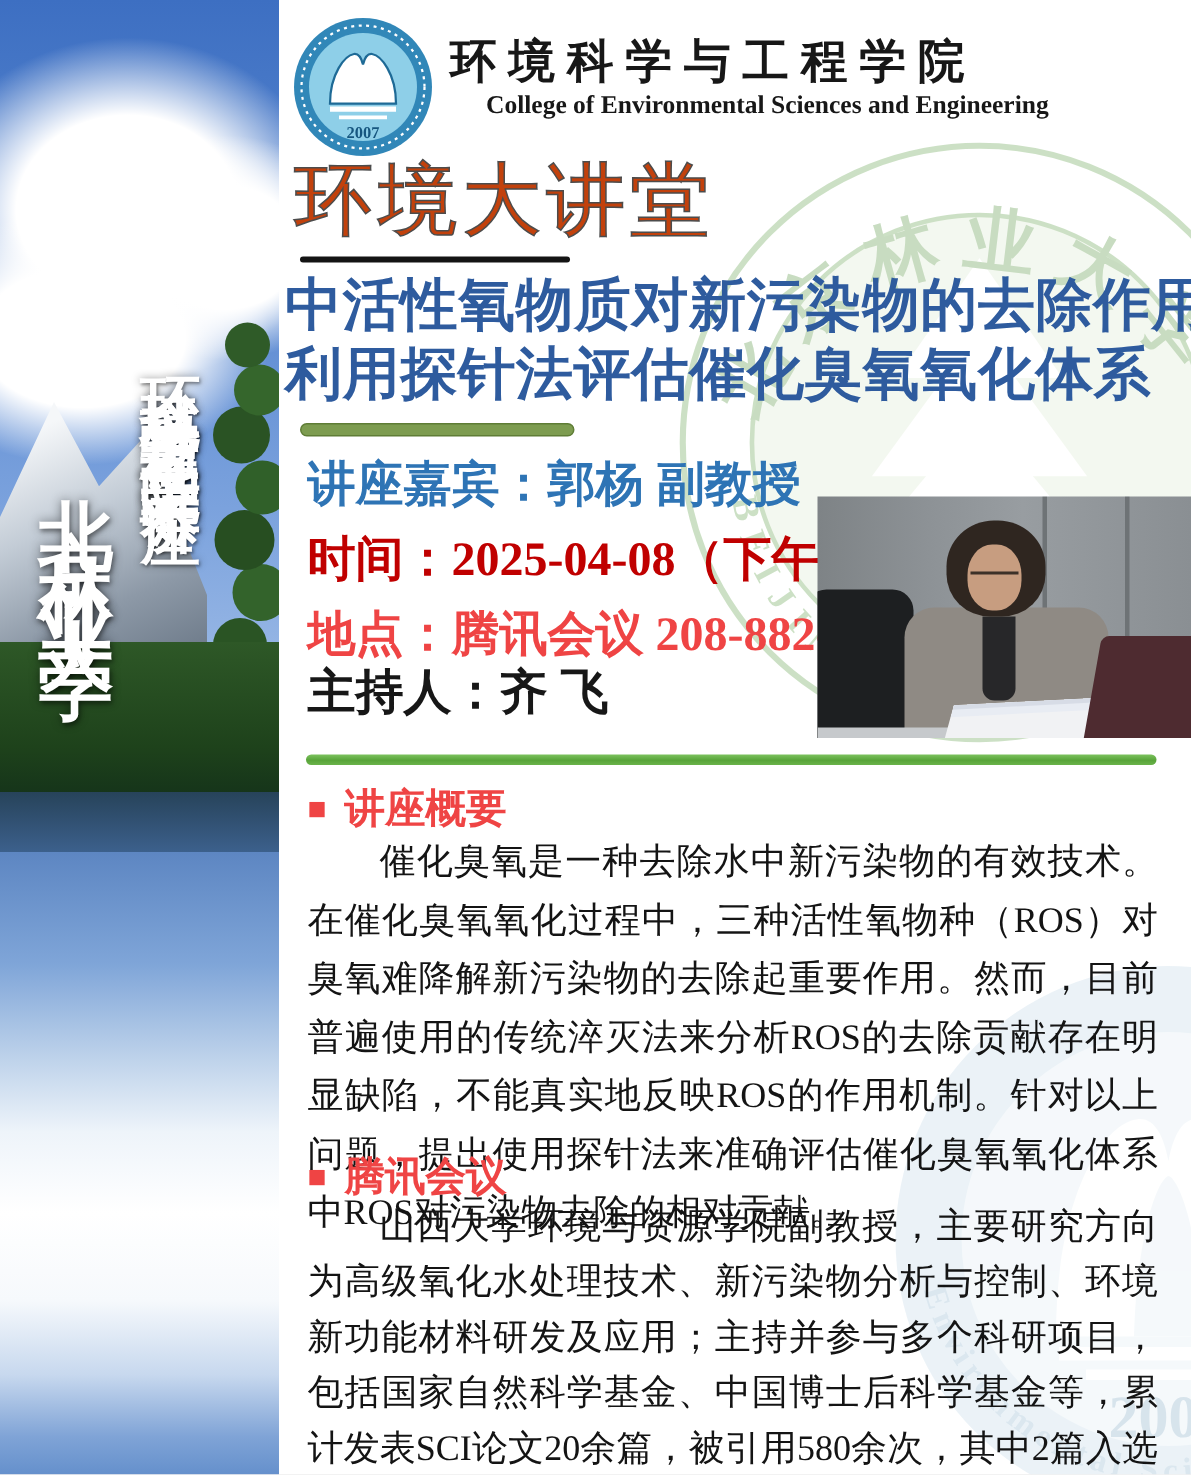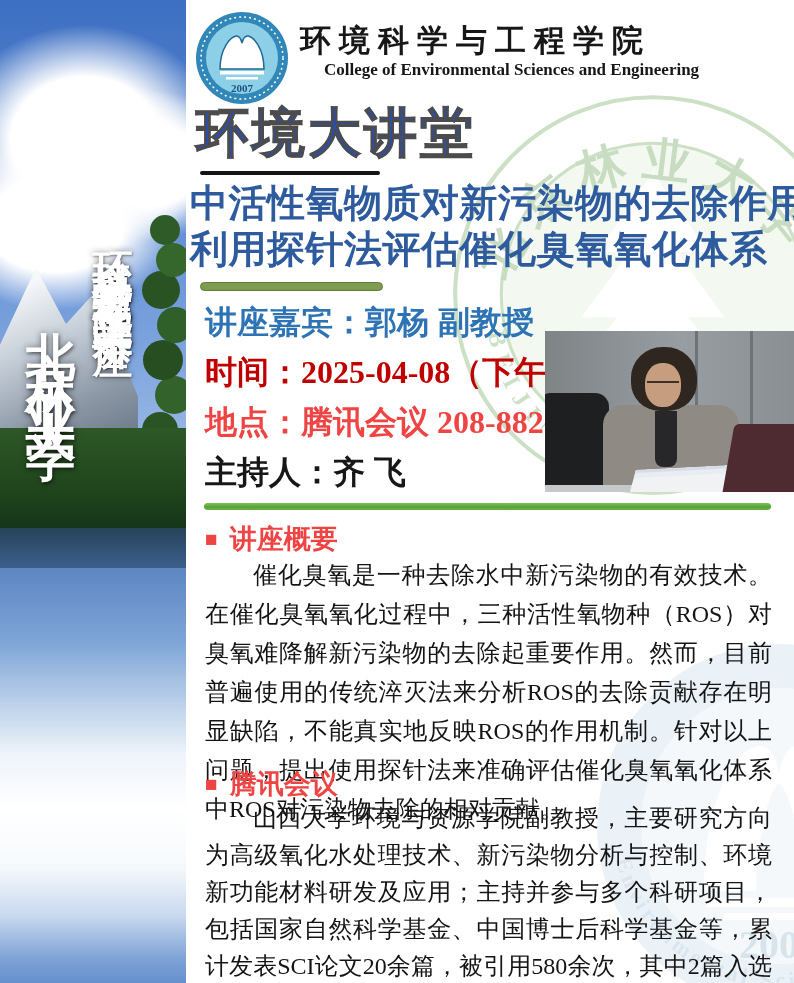--- a/index.html
+++ b/index.html
@@ -36,34 +36,34 @@
           color:#ffffff;text-shadow:0 0 7px rgba(0,0,0,.45),1px 2px 3px rgba(0,0,0,.35);}
   
   .main{position:absolute;left:186px;top:0;width:608px;height:983px;background:#ffffff;}
   .wm{position:absolute;pointer-events:none;}
   
   .logo{position:absolute;left:7px;top:9px;width:98px;height:98px;}
   .college-cn{position:absolute;left:114px;top:20px;font-family:Liberation Mono, monospace;font-weight:700;
               font-size:31px;letter-spacing:8px;color:#171717;white-space:nowrap;}
   .college-en{position:absolute;left:115px;top:60px;font-family:"Liberation Serif",serif;font-weight:700;
               font-size:17px;color:#171717;white-space:nowrap;margin-left:23px;}
-  .banner{position:absolute;left:10px;top:98px;font-family:"DejaVu Sans",sans-serif;font-weight:700;
-          font-size:53px;letter-spacing:3px;color:#1d4ed8;-webkit-text-stroke:1px #4c4c4c;}
+  .banner{position:absolute;left:10px;top:98px;font-family:"DejaVu Sans",sans-serif;font-weight:400;
+          font-size:53px;letter-spacing:3px;color:#c2410c;-webkit-text-stroke:1px #4c4c4c;}
   .banner-underline{position:absolute;left:14px;top:171px;width:180px;height:4px;background:#141414;border-radius:2px;}
   .title{position:absolute;left:4px;top:180px;width:600px;font-family:"DejaVu Sans",sans-serif;font-weight:900;
          font-size:38px;line-height:46px;color:#2E5B9E;letter-spacing:0.5px;white-space:nowrap;}
   .pill{position:absolute;left:14px;top:282px;width:183px;height:9px;background:#7D9C50;
         border:1px solid #5F7D36;border-radius:6px;box-sizing:border-box;}
   .meta{position:absolute;left:19px;white-space:nowrap;font-weight:700;font-size:32px;
         font-family:"Liberation Sans",sans-serif;}
   .meta .num{font-family:"Liberation Serif",serif;}
   .m-guest{top:301px;color:#2E74B5;}
   .m-time{top:351px;color:#C00000;}
   .m-venue{top:401px;color:#ef4444;}
-  .m-host{top:451px;color:#171717;}
+  .m-host{top:440px;color:#171717;}
   
   .photo{position:absolute;left:359px;top:331px;width:249px;height:161px;overflow:hidden;
          background:linear-gradient(90deg,#7e8386 0%,#8d9296 30%,#989da1 55%,#8a8f93 100%);}
   .panel{position:absolute;top:0;width:3px;height:100%;background:#6e7376;}
   .p1{left:150px;}.p2{left:205px;}
   .chair{position:absolute;left:-8px;top:62px;width:72px;height:110px;background:#1d1f21;border-radius:14px;}
   .hair{position:absolute;left:86px;top:16px;width:66px;height:64px;background:#2f2620;border-radius:48% 48% 44% 44%;}
   .face{position:absolute;left:100px;top:32px;width:36px;height:44px;background:#c79d80;border-radius:46%;}
   .glasses{position:absolute;left:102px;top:50px;width:32px;height:7px;border-top:2px solid #3c3128;}
   .blazer{position:absolute;left:58px;top:74px;width:136px;height:92px;background:#8f8a84;border-radius:20px 20px 0 0;}

